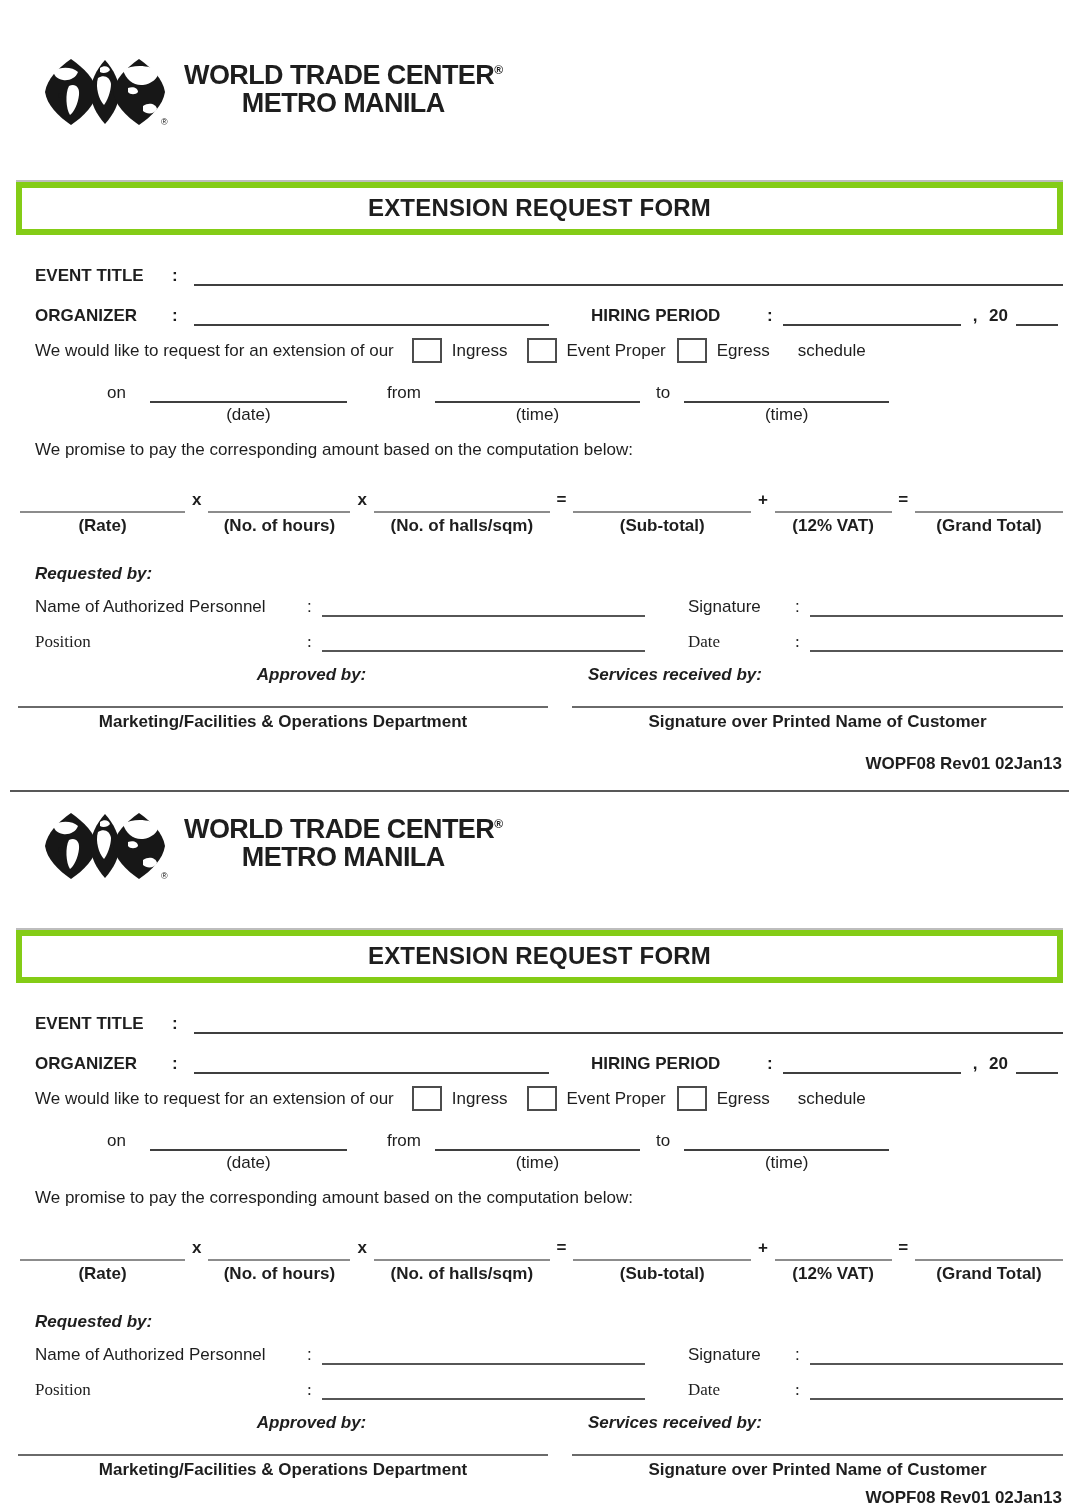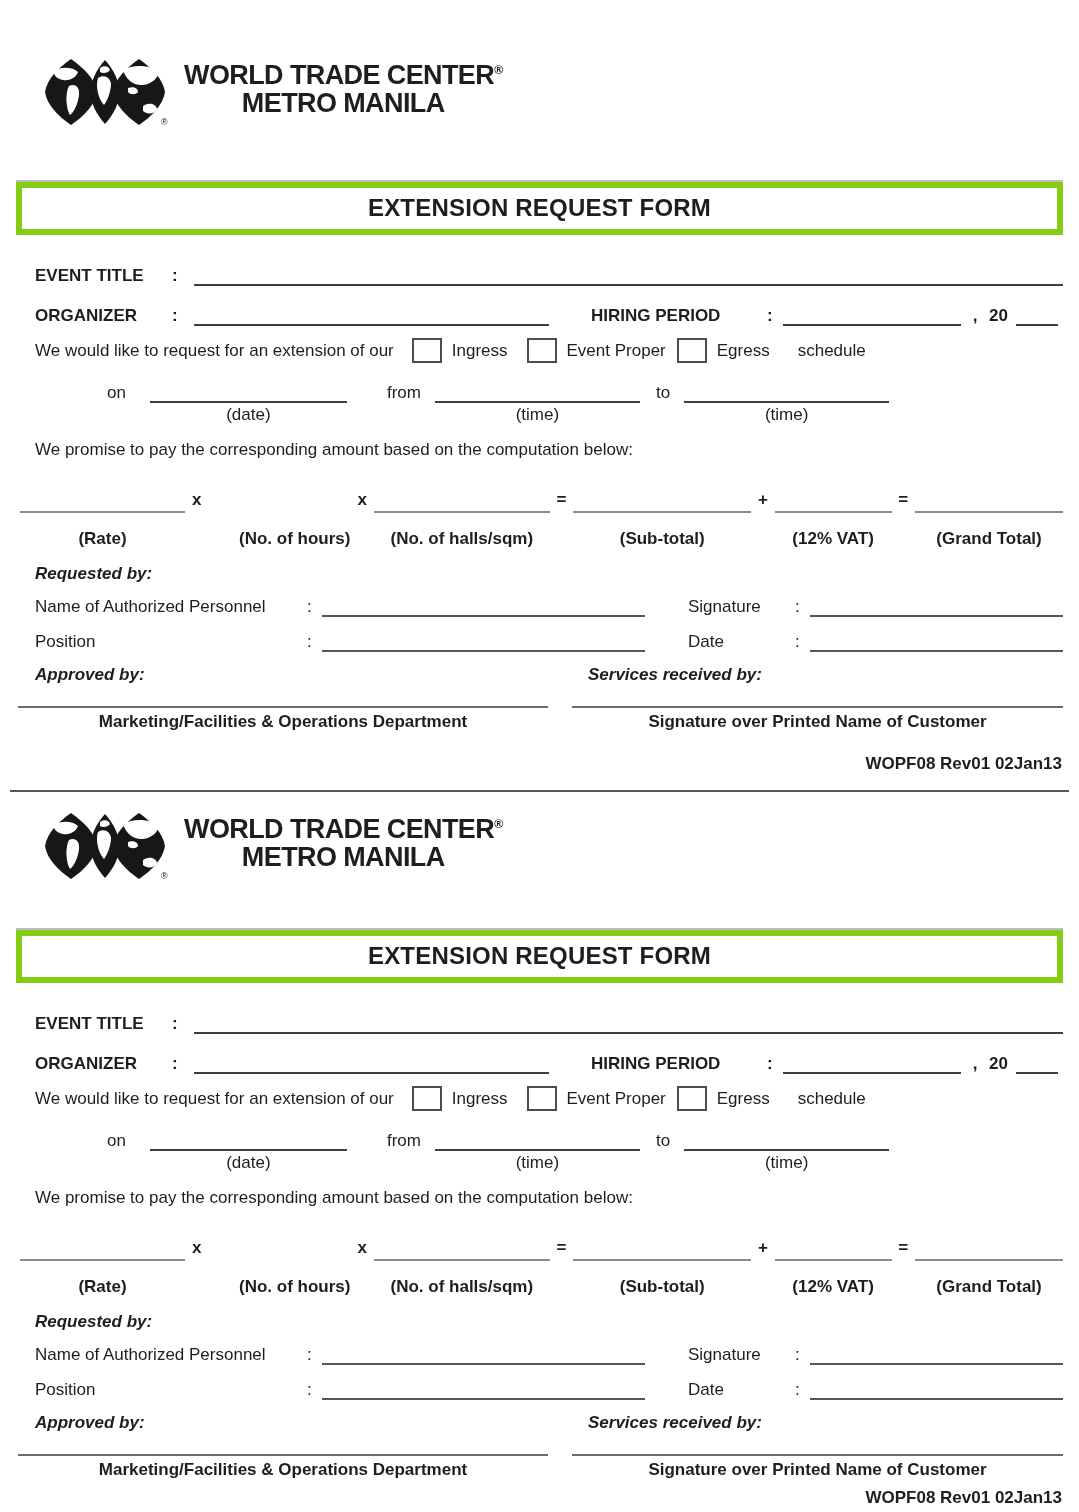--- a/index.html
+++ b/index.html
@@ -77,42 +77,42 @@
   .f-time1 { width: 205px; margin-left: 14px; }
   .w-to { margin-left: 16px; }
   .f-time2 { width: 205px; margin-left: 14px; }
 
   .promise-row { margin: 15px 16px 0 35px; }
 
   
   .comp-row { margin: 30px 16px 0 20px; display: flex; align-items: flex-end; }
   .ccol { display: flex; flex-direction: column; }
   .ccol .u { height: 0; border-bottom: 2px solid #8c8c8c; }
-  .ccol .clabel { text-align: center; font-weight: bold; padding-top: 16px; height: 23px; white-space: nowrap; }
+  .ccol .clabel { text-align: center; font-weight: bold; padding-top: 3px; height: 23px; white-space: nowrap; }
   .c-rate { width: 165px; }
-  .c-hours { width: 142px; align-items: flex-end; }
+  .c-hours { width: 142px; }
   .c-halls { width: 176px; }
   .c-sub { width: 178px; }
   .c-vat { width: 117px; }
   .c-grand { width: 148px; }
   .comp-op { flex: 1; text-align: center; font-weight: bold; padding-bottom: 27px; line-height: 19px; }
 
   
   .section-heading { margin: 28px 0 0 35px; font-weight: bold; font-style: italic; }
   .sig-row { display: flex; align-items: flex-end; margin: 12px 16px 0 35px; }
-  .sig-row.second { margin-top: 14px; }
+  .sig-row.second { margin-top: 14px; font-family: Liberation Serif, serif; }
   .sg-label { width: 272px; }
   .sg-colon { width: 15px; }
   .sg-line-l { width: 323px; border-bottom: 2px solid #565656; height: 21px; }
   .sg-gap { width: 43px; }
   .sg-label-r { width: 107px; }
   .sg-line-r { flex: 1; border-bottom: 2px solid #565656; height: 21px; }
 
   .appr-row { display: flex; margin: 13px 16px 0 35px; font-weight: bold; font-style: italic; }
-  .appr-row .left { width: 553px; }
+  .appr-row .left { width: 553px; text-align: center; }
 
   
   .final-sign { display: flex; margin: 21px 16px 0 18px; }
   .fs-block { width: 530px; }
   .fs-block.right { width: auto; flex: 1; margin-left: 24px; }
   .fs-line { height: 0; border-top: 2px solid #6a6a6a; }
   .fs-cap { text-align: center; font-weight: bold; padding-top: 4px; white-space: nowrap; }
 
   .form-code { text-align: right; margin: 22px 17px 0 0; font-weight: bold; }
 

